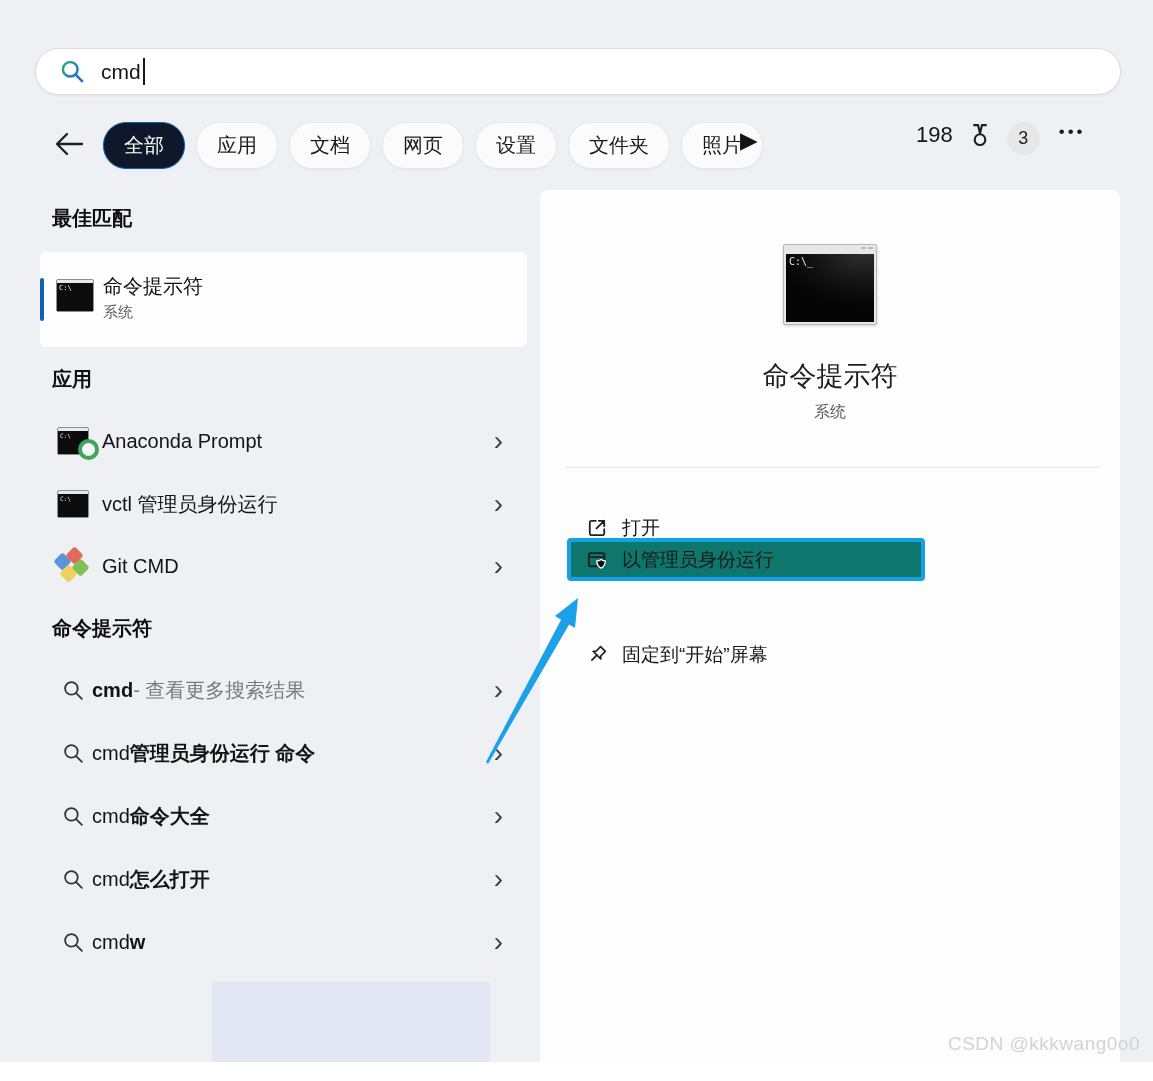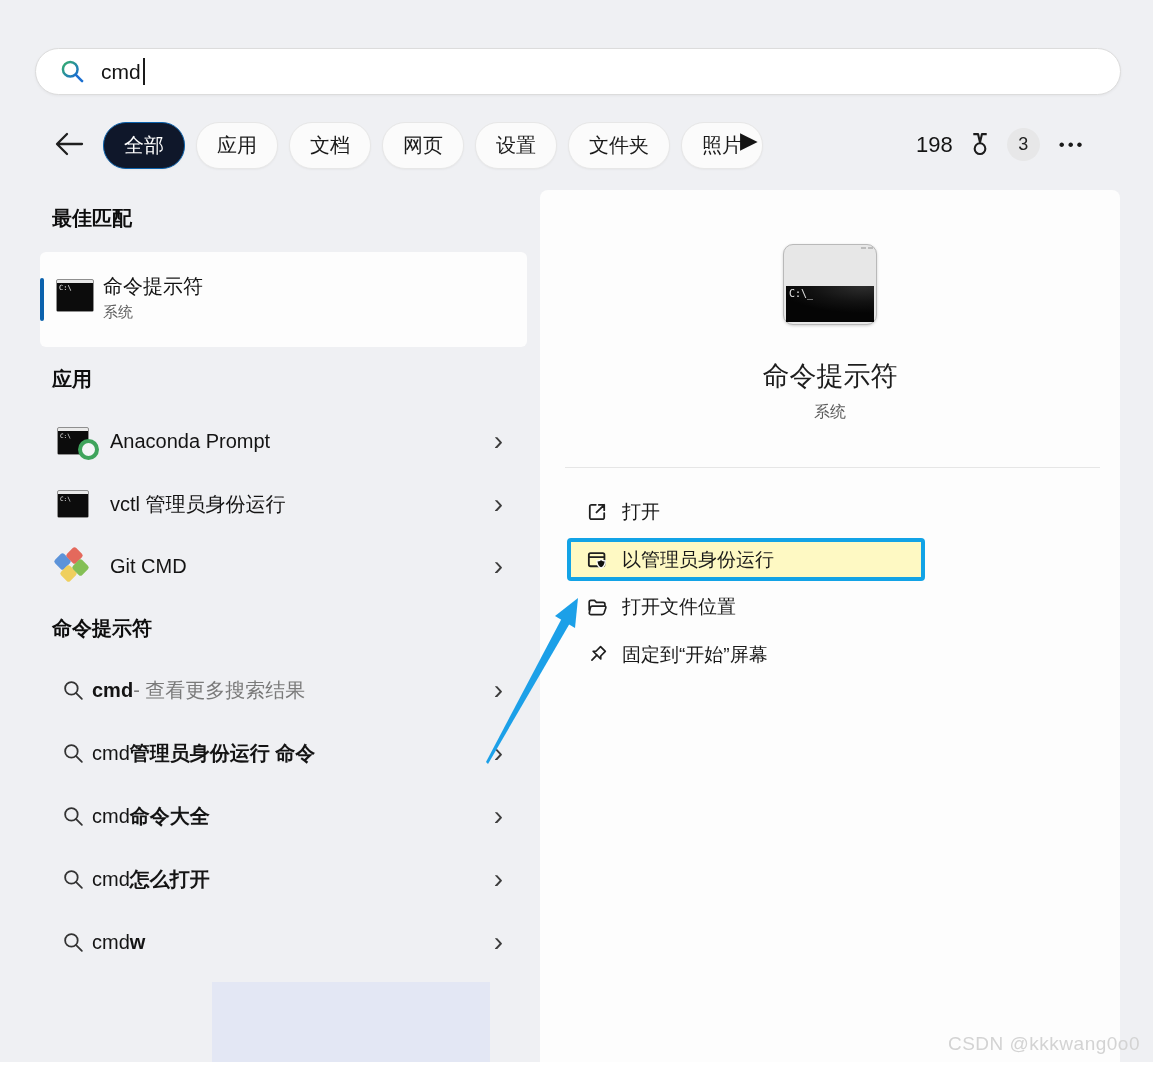--- a/index.html
+++ b/index.html
@@ -14,38 +14,38 @@
   .query{font-size:21px;color:#141414;}
   .caret{width:2px;height:27px;background:#1a1a1a;margin-left:2px;}
 
   
   .back-btn{position:absolute;left:52px;top:128px;width:34px;height:32px;}
   .tabs{position:absolute;left:103px;top:122px;display:flex;gap:11px;}
   .tab{height:45px;padding:0 20px;border-radius:23px;background:#fbfbfb;border:1px solid #e7e7e7;
     color:#1a1a1a;font-size:20px;display:flex;align-items:center;box-shadow:0 1px 2px rgba(0,0,0,.04);}
   .tab.selected{background:#0f172a;border-color:#0b62ad;color:#fff;}
   .play-btn{position:absolute;left:740px;top:129px;font-size:23px;color:#141414;line-height:1;}
-  .top-right{position:absolute;left:916px;top:122px;height:45px;display:flex;align-items:center;gap:13px;}
+  .top-right{position:absolute;left:916px;top:122px;height:45px;display:flex;align-items:flex-start;gap:13px;}
   .rew-num{font-size:22px;color:#141414;}
   .badge{width:33px;height:33px;border-radius:50%;background:#e7e7e8;display:flex;align-items:center;
     justify-content:center;font-size:18px;color:#222;}
   .dots{font-size:17px;letter-spacing:3px;color:#1a1a1a;margin-left:6px;}
 
   
   .heading{position:absolute;left:52px;font-size:20px;font-weight:bold;color:#0e0e0e;}
   .best-card{position:absolute;left:40px;top:252px;width:487px;height:95px;background:#fdfdfd;
     border-radius:6px;}
   .best-accent{position:absolute;left:0;top:26px;width:4px;height:43px;background:#0b62ad;border-radius:2px;}
   .bm-icon{position:absolute;left:16px;top:27px;}
   .bm-title{position:absolute;left:63px;top:21px;font-size:20px;color:#131313;}
   .bm-sub{position:absolute;left:63px;top:51px;font-size:15px;color:#606060;}
 
   .row{position:absolute;left:40px;width:487px;height:52px;display:flex;align-items:center;}
   .row .icon-slot{width:38px;margin-left:14px;display:flex;justify-content:center;align-items:center;flex:0 0 auto;}
-  .row .lbl{margin-left:18px;font-size:20px;color:#141414;white-space:nowrap;}
+  .row .lbl{margin-left:10px;font-size:20px;color:#141414;white-space:nowrap;}
   .chev{position:absolute;right:24px;top:50%;transform:translateY(-50%);font-size:28px;color:#3d3d3d;line-height:1;}
   .sug-q{font-size:20px;color:#141414;}
   .sug-rest{font-size:20px;font-weight:bold;color:#141414;}
   .muted .sug-q{font-weight:bold;}
   .muted .sug-rest{font-weight:normal;color:#7a7a7a;}
 
   
   .term{background:#e9e9e9;border:1px solid #8f8f8f;border-radius:2px;box-sizing:border-box;
     display:flex;flex-direction:column;}
   .term .tbar{height:3px;flex:0 0 auto;}
@@ -57,35 +57,35 @@
   .term-xs .tbody{font-size:6px;line-height:7px;}
   .anac{position:relative;}
   .anac .ring{position:absolute;right:-7px;bottom:-5px;width:13px;height:13px;border:4px solid #3fa45c;
     border-radius:50%;background:#f4f5f7;box-sizing:content-box;}
   .git{position:relative;width:38px;height:38px;}
   .git .d{position:absolute;width:13px;height:13px;transform:rotate(45deg);border-radius:2.5px;}
 
   
   .panel{position:absolute;left:540px;top:190px;width:580px;height:891px;background:#fdfdfd;border-radius:8px;}
   .big-icon{position:absolute;left:243px;top:54px;width:94px;height:81px;border:1px solid #b9b9b9;
-    background:#e7e7e7;border-radius:10px;box-shadow:0 1px 3px rgba(0,0,0,.18);box-sizing:border-box;
-    display:flex;flex-direction:column;gap:32px;}
+    background:#e7e7e7;border-radius:2px;box-shadow:0 1px 3px rgba(0,0,0,.18);box-sizing:border-box;
+    display:flex;flex-direction:column;}
   .big-icon .tbar{height:7px;flex:0 0 auto;display:flex;justify-content:flex-end;gap:2px;padding:2px 3px 0 0;}
   .big-icon .tbar i{display:block;width:5px;height:2px;background:#bdbdbd;}
   .big-icon .tbody{flex:1;margin:0 2px 2px 2px;color:#e8e8e8;font-family:"DejaVu Sans Mono",monospace;
     font-size:10px;line-height:11px;padding:2px 0 0 3px;
     background:radial-gradient(130% 100% at 88% 0%,#2e2e2e 0%,#121212 45%,#050505 75%);}
   .pv-title{position:absolute;left:0;width:100%;top:168px;text-align:center;font-size:27px;color:#1d1d1d;}
   .pv-sub{position:absolute;left:0;width:100%;top:212px;text-align:center;font-size:16px;color:#5d5d5d;}
   .divider{position:absolute;left:25px;width:535px;top:277px;height:1px;background:#e6e6e6;}
   .action{position:absolute;left:27px;width:500px;height:44px;display:flex;align-items:center;}
   .action .a-icon{margin-left:18px;width:24px;height:24px;flex:0 0 auto;}
   .action .a-lbl{margin-left:13px;font-size:19px;color:#191919;white-space:nowrap;}
   .hl-box{position:absolute;left:27px;top:348px;width:358px;height:43px;border:4px solid #12a3e6;
-    border-radius:4px;background:#fef9c3;box-sizing:border-box;display:flex;align-items:center;}
+    border-radius:4px;background:#0f766e;box-sizing:border-box;display:flex;align-items:center;}
   .hl-box .a-icon{margin-left:14px;width:24px;height:24px;flex:0 0 auto;}
   .hl-box .a-lbl{margin-left:13px;font-size:19px;color:#191919;white-space:nowrap;}
 
   .arrow-overlay{position:absolute;left:0;top:0;width:1153px;height:1081px;pointer-events:none;}
   .tint{position:absolute;left:212px;top:982px;width:278px;height:92px;background:rgba(216,221,246,.5);}
   .watermark{position:absolute;right:13px;bottom:7px;font-size:19px;color:#d3d3d3;letter-spacing:.5px;}
   svg{display:block;}
 </style>
 </head>
 <body>
@@ -273,50 +273,41 @@
       <div class="tbar">
           <i></i>
           <i></i>
         </div>
       <div class="tbody">C:\_</div>
     </div>
     <div class="pv-title">命令提示符</div>
     <div class="pv-sub">系统</div>
     <div class="divider"></div>
 
-    <div class="action" style="top:300px">
+    <div class="action" style="top:316px">
       <span class="a-icon">
         <svg viewBox="0 0 20 20" width="24" height="24" fill="none" stroke="#1f1f1f" stroke-width="1.5" stroke-linecap="round" stroke-linejoin="round">
           <path d="M9 4 H5.6 C4.2 4 4 4.2 4 5.6 V14.4 C4 15.8 4.2 16 5.6 16 H14.4 C15.8 16 16 15.8 16 14.4 V11"></path>
           <path d="M11.5 4 H16 V8.5 M16 4 L9.6 10.4"></path>
         </svg>
       </span>
       <span class="a-lbl">打开</span>
     </div>
 
     <div class="hl-box">
       <span class="a-icon">
         <svg viewBox="0 0 20 20" width="24" height="24" fill="none">
           <rect x="3.2" y="4.2" width="13" height="11" rx="1.4" stroke="#1f1f1f" stroke-width="1.5"></rect>
           <path d="M3.2 7.6 H16.2" stroke="#1f1f1f" stroke-width="1.5"></path>
           <path d="M13.4 9.6 q1.7 1.2 3.5 1.2 q0 4.3 -3.5 5.9 q-3.5 -1.6 -3.5 -5.9 q1.8 0 3.5 -1.2 z" fill="#101010" stroke="#fdfdfd" stroke-width="1.1"></path>
         </svg>
       </span>
       <span class="a-lbl">以管理员身份运行</span>
     </div>
 
-    <div class="action" style="top:395px">
-      <span class="a-icon">
-        <svg viewBox="0 0 20 20" width="24" height="24" fill="none" stroke="#1f1f1f" stroke-width="1.4" stroke-linecap="round" stroke-linejoin="round">
-          <path d="M3.5 12.5 V6 c0-.9.6-1.5 1.5-1.5 h2.9 l1.6 1.7 h5.6 c.9 0 1.5.6 1.5 1.5 v1"></path>
-          <path d="M5.9 9.2 h10.2 c1 0 1.5.7 1.2 1.6 l-1.4 4.2 c-.3.8-.8 1.3-1.7 1.3 H4.9 c-.9 0-1.4-.6-1.3-1.5 l.9-4.3 c.2-.8.7-1.3 1.4-1.3 z"></path>
-        </svg>
-      </span>
-      <span class="a-lbl">打开文件位置</span>
-    </div>
 
     <div class="action" style="top:443px">
       <span class="a-icon">
         <svg viewBox="0 0 20 20" width="24" height="24" fill="none" stroke="#1f1f1f" stroke-width="1.4" stroke-linejoin="round" stroke-linecap="round">
           <g transform="rotate(45 10 10)">
             <path d="M7.2 3 h5.6 v5.4 l1.7 1.7 h-9 l1.7 -1.7 z"></path>
             <path d="M10 10.2 V16"></path>
           </g>
         </svg>
       </span>

